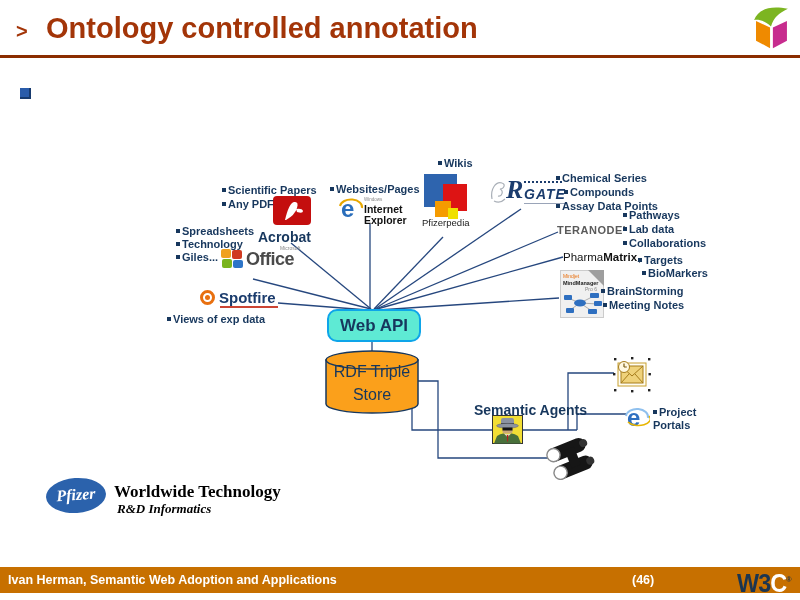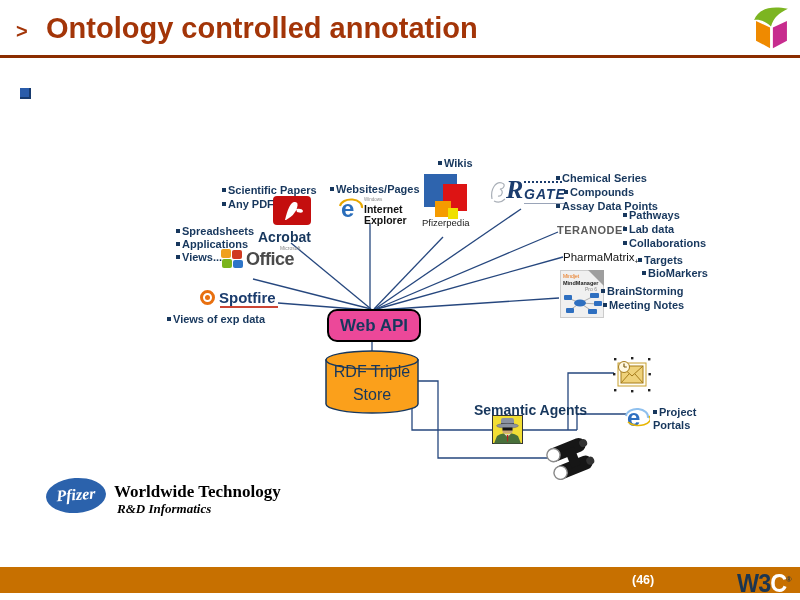--- a/index.html
+++ b/index.html
@@ -13,39 +13,39 @@
   
   .bullet-sq{position:absolute;left:20px;top:88px;width:9px;height:9px;background:#2A5CAA;border-right:2px solid #173A6E;border-bottom:2px solid #173A6E;}
   .bullet-text{position:absolute;left:46px;top:72px;width:745px;font-size:28px;color:#000;line-height:1.22;}
   
   .lbl{position:absolute;font-size:11px;font-weight:bold;color:#17375D;white-space:nowrap;z-index:3;}
   .lblwrap{white-space:normal;line-height:1.15;}
   .sq{display:inline-block;width:4px;height:4px;background:#17375D;margin:0 2px 1px 0;vertical-align:1px;}
   .overlay{position:absolute;left:0;top:0;z-index:1;}
   .icon{position:absolute;z-index:2;}
   
-  .webapi{position:absolute;left:327px;top:309px;width:90px;height:29px;background:#ec4899;border:2px solid #000000;
+  .webapi{position:absolute;left:327px;top:309px;width:90px;height:29px;background:#5eead4;border:2px solid #0ea5e9;
           border-radius:10px;z-index:2;text-align:center;line-height:29px;font-size:17px;font-weight:bold;color:#17375D;}
   .storetext{position:absolute;left:312px;width:120px;text-align:center;font-size:16px;font-weight:normal;color:#17375D;z-index:3;}
   
   .acrobat-lbl{position:absolute;left:258px;top:229px;font-size:14px;color:#17375D;font-weight:bold;z-index:2;}
   .office-txt{position:absolute;left:246px;top:249px;font-size:18px;font-weight:bold;color:#4A4A4A;z-index:2;letter-spacing:-0.5px;}
   .office-ms{position:absolute;left:280px;top:245px;font-size:5px;color:#888;z-index:2;}
   .ie-stack{position:absolute;left:364px;top:198px;z-index:2;color:#111;line-height:1;}
   .ie-stack .win{font-size:4.5px;color:#888;display:block;}
   .ie-stack .big{font-size:10.5px;font-weight:bold;display:block;margin-top:1px;}
   .pp-sq{position:absolute;z-index:2;}
   .pfizerpedia-lbl{position:absolute;left:422px;top:217px;font-size:9.5px;color:#222;z-index:3;}
   .gate-r{position:absolute;left:506px;top:175px;font-size:26px;font-weight:bold;font-style:italic;color:#1B3C6D;font-family:"Liberation Serif",serif;z-index:2;}
   .gate-txt{position:absolute;left:524px;top:186px;font-size:14px;font-weight:bold;font-style:italic;color:#1B3C6D;letter-spacing:1px;z-index:2;}
   .gate-dots{position:absolute;left:524px;top:181px;width:38px;border-top:2px dotted #1B3C6D;z-index:2;}
   .gate-sub{position:absolute;left:524px;top:203px;width:42px;height:1px;background:#9AA4B8;z-index:2;}
   .teranode{position:absolute;left:557px;top:224px;font-size:11px;font-weight:bold;color:#5A5A5A;letter-spacing:0.5px;z-index:2;}
   .pharma{position:absolute;left:563px;top:251px;font-size:11.5px;color:#111;z-index:2;}
-  .pharma b{font-weight:normal;}
+  .pharma b{font-weight:bold;}
   .pharma sub{font-size:7px;}
   .spot-txt{position:absolute;left:219px;top:289px;font-size:15px;font-weight:bold;color:#1B3C6D;z-index:2;}
   .spot-tag{position:absolute;left:220px;top:306px;width:58px;height:2px;background:#CC4433;z-index:2;}
   .sa-lbl{position:absolute;left:474px;top:402px;font-size:14px;font-weight:bold;color:#17375D;z-index:3;}
   
   .pfizer-oval{position:absolute;left:46px;top:478px;width:60px;height:35px;border-radius:50%;background:#2B62AC;
                color:#fff;font-family:"Liberation Serif",serif;font-style:italic;font-weight:bold;font-size:16px;
                text-align:center;line-height:34px;transform:rotate(-4deg);z-index:2;}
   .org1{position:absolute;left:114px;top:482px;font-family:"Liberation Serif",serif;font-weight:bold;font-size:17px;color:#000;z-index:2;}
   .org2{position:absolute;left:117px;top:501px;font-family:"Liberation Serif",serif;font-weight:bold;font-style:italic;font-size:13px;color:#000;z-index:2;}
@@ -100,22 +100,22 @@
 
   <div class="webapi">Web API</div>
   <div class="storetext" style="top:363px">RDF Triple</div>
   <div class="storetext" style="top:386px">Store</div>
 
   <div class="lbl" style="left:438px;top:157px"><span class="sq"></span><span>Wikis</span></div>
   <div class="lbl" style="left:222px;top:184px"><span class="sq"></span><span>Scientific Papers</span></div>
   <div class="lbl" style="left:222px;top:198px"><span class="sq"></span><span>Any PDF</span></div>
   <div class="lbl" style="left:330px;top:183px"><span class="sq"></span><span>Websites/Pages</span></div>
   <div class="lbl" style="left:176px;top:225px"><span class="sq"></span><span>Spreadsheets</span></div>
-  <div class="lbl" style="left:176px;top:238px"><span class="sq"></span><span>Applications</span></div>
-  <div class="lbl" style="left:176px;top:251px"><span class="sq"></span><span>Views...</span></div>
+  <div class="lbl" style="left:176px;top:238px"><span class="sq"></span><span>Technology</span></div>
+  <div class="lbl" style="left:176px;top:251px"><span class="sq"></span><span>Giles...</span></div>
   <div class="lbl" style="left:167px;top:313px"><span class="sq"></span><span>Views of exp data</span></div>
   <div class="lbl" style="left:556px;top:172px"><span class="sq"></span><span>Chemical Series</span></div>
   <div class="lbl" style="left:564px;top:186px"><span class="sq"></span><span>Compounds</span></div>
   <div class="lbl" style="left:556px;top:200px"><span class="sq"></span><span>Assay Data Points</span></div>
   <div class="lbl" style="left:623px;top:209px"><span class="sq"></span><span>Pathways</span></div>
   <div class="lbl" style="left:623px;top:223px"><span class="sq"></span><span>Lab data</span></div>
   <div class="lbl" style="left:623px;top:237px"><span class="sq"></span><span>Collaborations</span></div>
   <div class="lbl" style="left:638px;top:254px"><span class="sq"></span><span>Targets</span></div>
   <div class="lbl" style="left:642px;top:267px"><span class="sq"></span><span>BioMarkers</span></div>
   <div class="lbl" style="left:601px;top:285px"><span class="sq"></span><span>BrainStorming</span></div>
@@ -242,17 +242,18 @@
     <text x="2" y="22" font-size="24" font-weight="bold" fill="#2E6FC0" font-family="Liberation Sans,sans-serif">e</text>
     <path d="M1,12 A11,8 0 1 1 23,14" stroke="#8FC0EE" stroke-width="2" fill="none"></path>
     <path d="M3,18 A11,6 0 0 0 24,12" stroke="#E8B500" stroke-width="1.6" fill="none"></path>
   </svg>
 
   <div class="pfizer-oval">Pfizer</div>
   <div class="org1">Worldwide Technology</div>
   <div class="org2">R&amp;D Informatics</div>
 
   <div class="footerbar">
+    <span class="footer-text">Ivan Herman, Semantic Web Adoption and Applications</span>
     <span class="footer-page">(46)</span>
     <span class="w3c"><span class="w3">W3</span><span class="c">C</span><span class="reg">®</span></span>
   </div>
 
 </div>
 
 </body></html>

